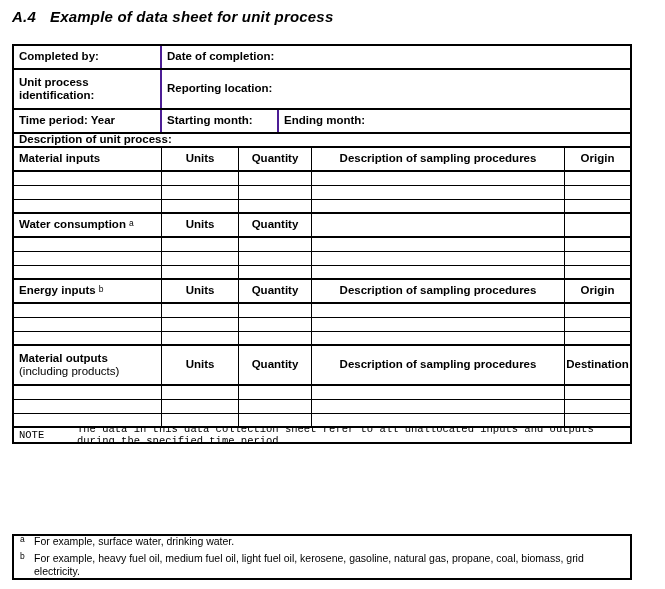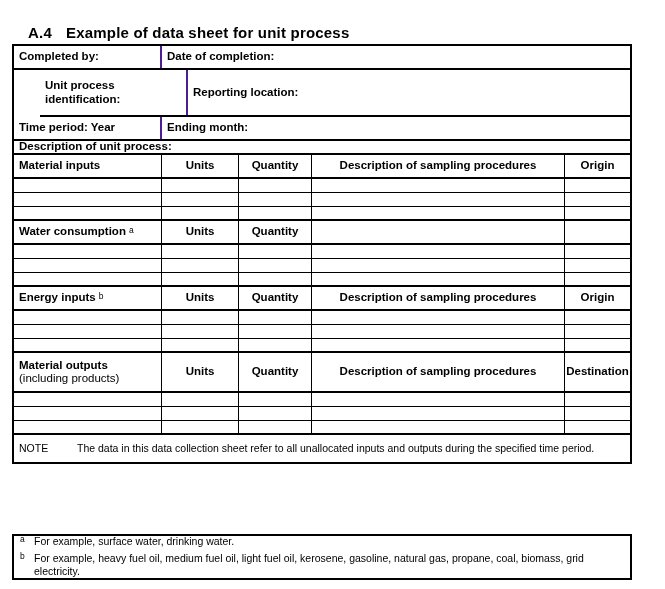--- a/index.html
+++ b/index.html
@@ -6,22 +6,23 @@
   .sheet{
     position:relative;
     width:665px;height:589px;
     background:#ffffff;
     font-family:"Liberation Sans", sans-serif;
     color:#000000;
     overflow:hidden;
   }
   .doc-title{
     position:absolute;left:12px;top:8px;
-    font-size:15px;font-weight:bold;margin:16px;
+    font-size:15px;font-weight:bold;margin:0;
     letter-spacing:.2px;
+    font-style:italic;
   }
   .doc-title .title-text{margin-left:14px;}
 
   .main-table{
     position:absolute;left:12px;top:44px;width:620px;
     border:2px solid #000;box-sizing:border-box;
     background:#fff;
   }
   .row{display:flex;border-bottom:1px solid #000;box-sizing:border-box;align-items:stretch;}
   .row.tb{border-bottom-width:2px;}
@@ -46,22 +47,22 @@
   .w-label{width:148px;flex-shrink:0;}
   .w-units{width:77px;flex-shrink:0;}
   .w-qty{width:73px;flex-shrink:0;}
   .w-desc{width:253px;flex-shrink:0;}
   .w-last{flex:1;}
   .w-start{width:117px;flex-shrink:0;}
   .w-rest{flex:1;}
   .w-full{flex:1;}
 
   
-  .h24{height:24px;} .h34{height:47px;margin-left:26px;} .h21{height:14px;}
-  .h36{height:40px;} .h23{height:27px;}
+  .h24{height:24px;} .h34{height:40px;} .h21{height:14px;}
+  .h36{height:40px;} .h23{height:14px;font-family:Liberation Mono, monospace;}
 
   .supmark{font-size:8.5px;margin-left:3px;position:relative;top:-1px;font-weight:normal;}
 
   .note-cell{font-size:10.5px;font-weight:normal;}
   .note-label{display:inline-block;width:58px;flex-shrink:0;}
 
   .footnote-box{
     position:absolute;left:12px;top:534px;width:620px;height:46px;
     border:2px solid #000;box-sizing:border-box;background:#fff;
     display:flex;flex-direction:column;justify-content:center;gap:3px;
@@ -90,20 +91,21 @@
       <div class="cell b w-rest">Date of completion:</div>
     </div>
 
     <div class="row tb h34">
       <div class="cell b w-label v2">Unit process identification:</div>
       <div class="cell b w-rest">Reporting location:</div>
     </div>
 
     <div class="row tb h24">
       <div class="cell b w-label v2">Time period: Year</div>
+      <div class="cell b w-start v2">Starting month:</div>
       <div class="cell b w-rest">Ending month:</div>
     </div>
 
     <div class="row tb h21">
       <div class="cell w-full">
         <span style="font-weight:bold">Description of unit process:</span>
       </div>
     </div>
 
     <div class="row tb h24">

